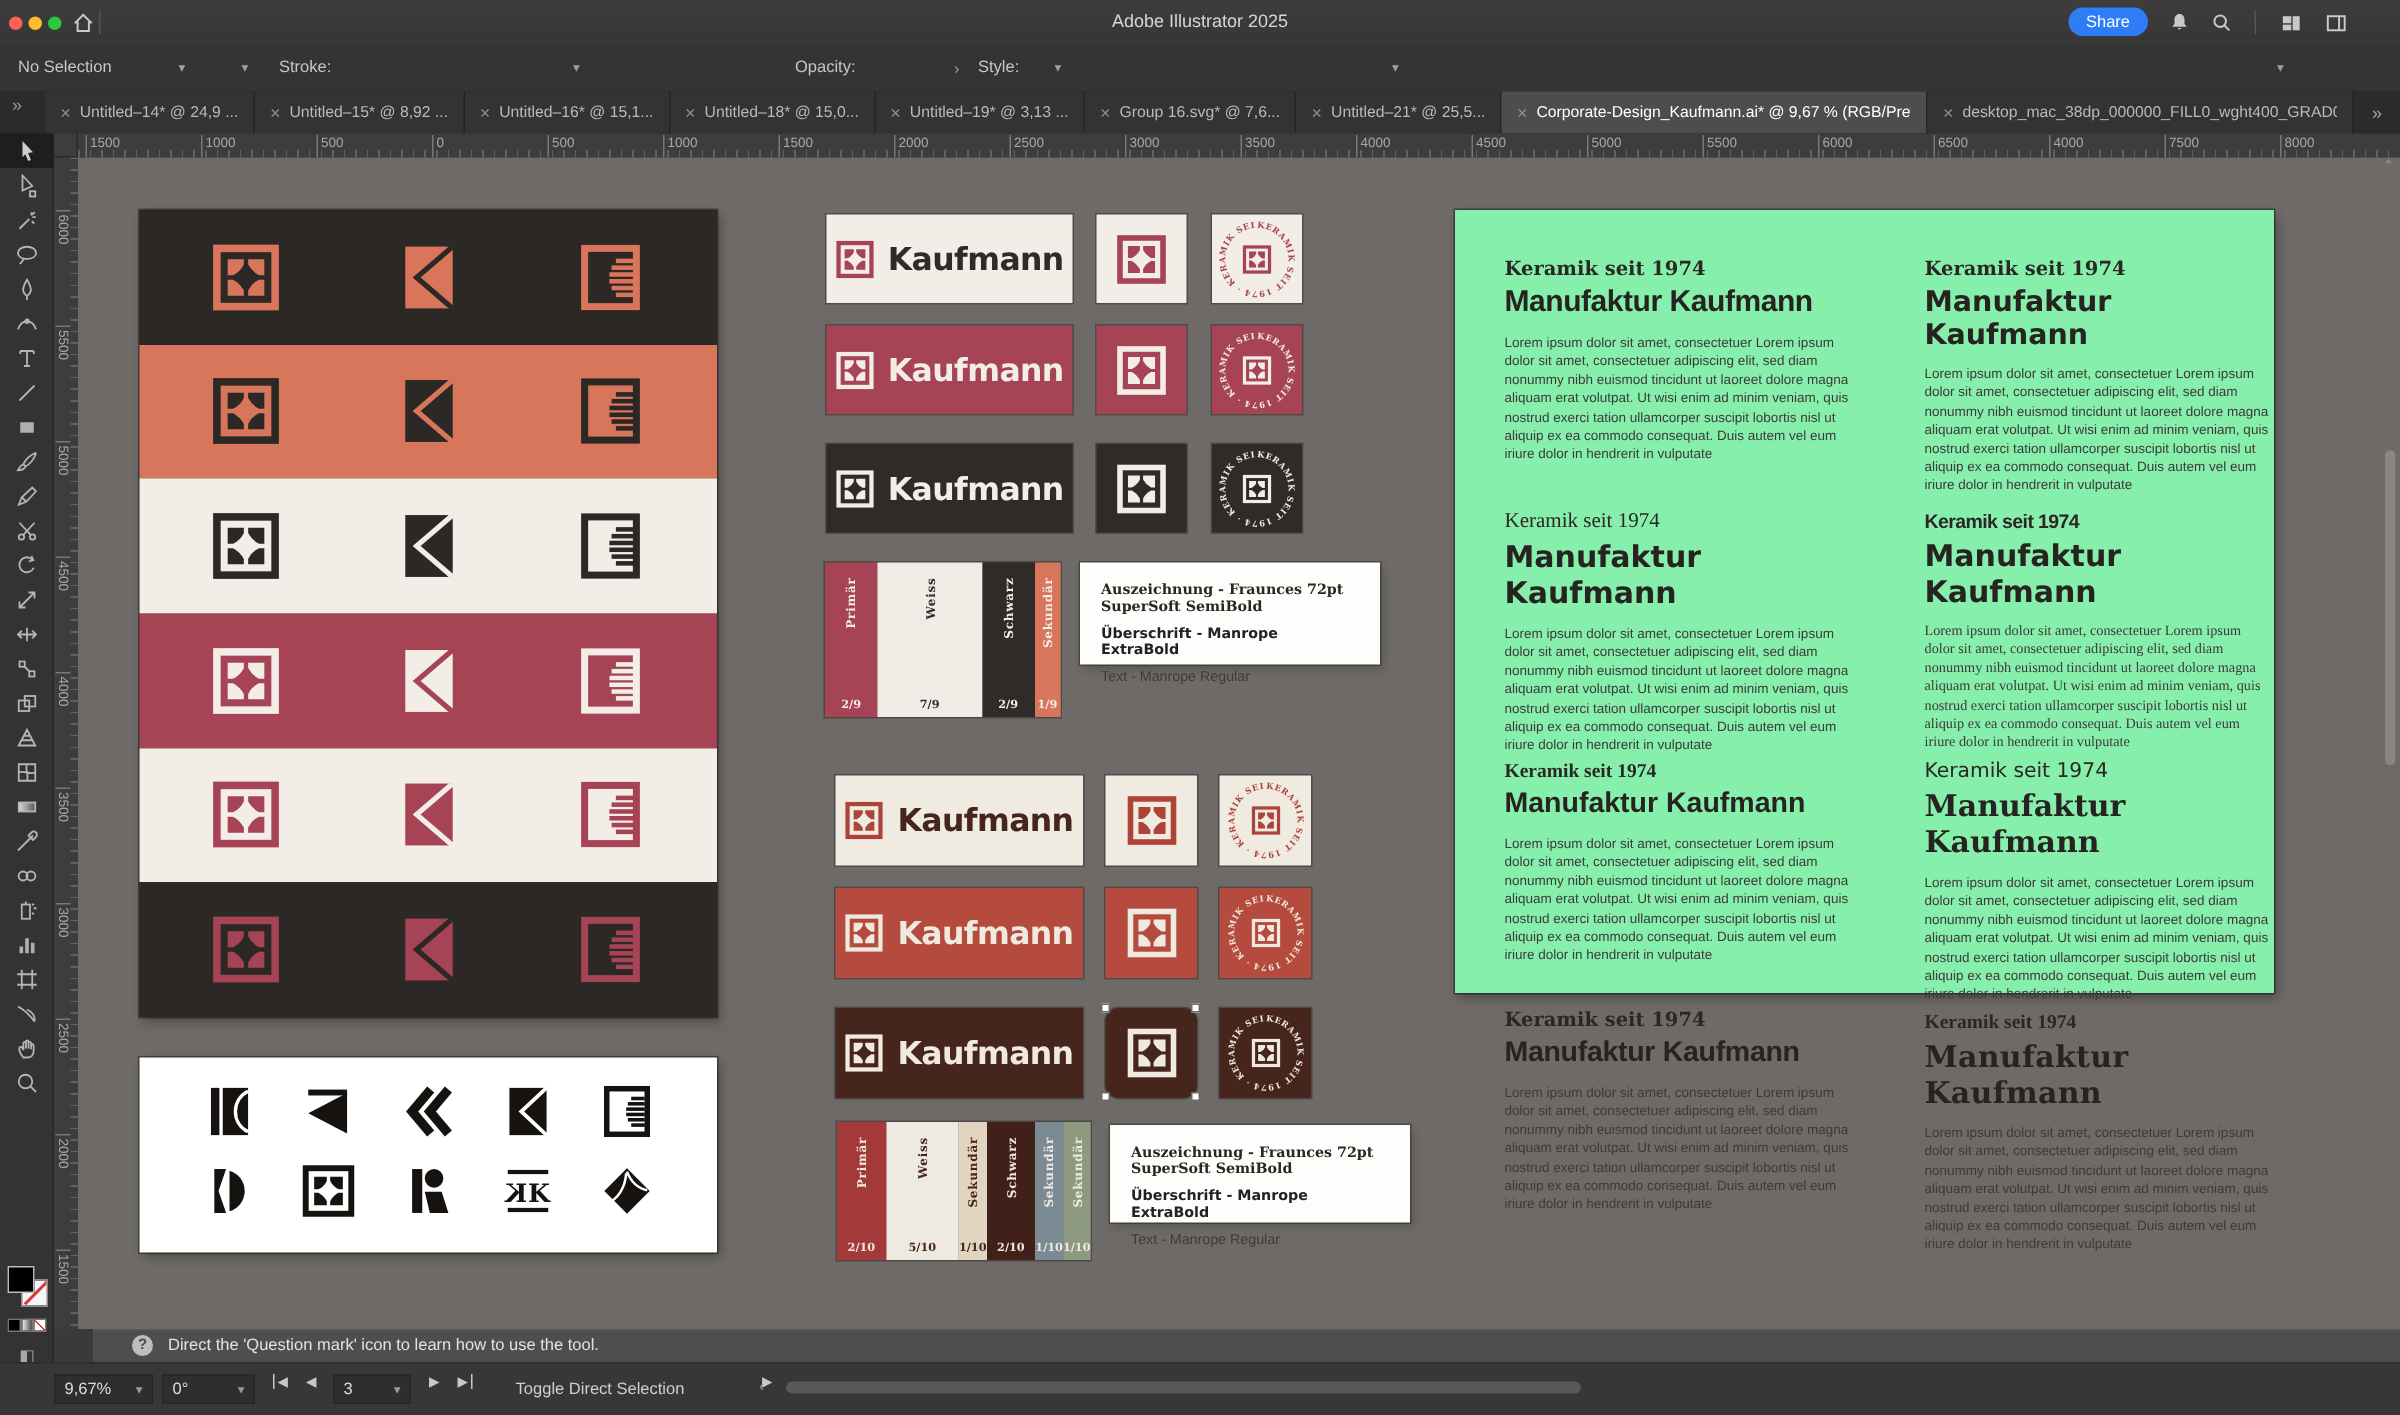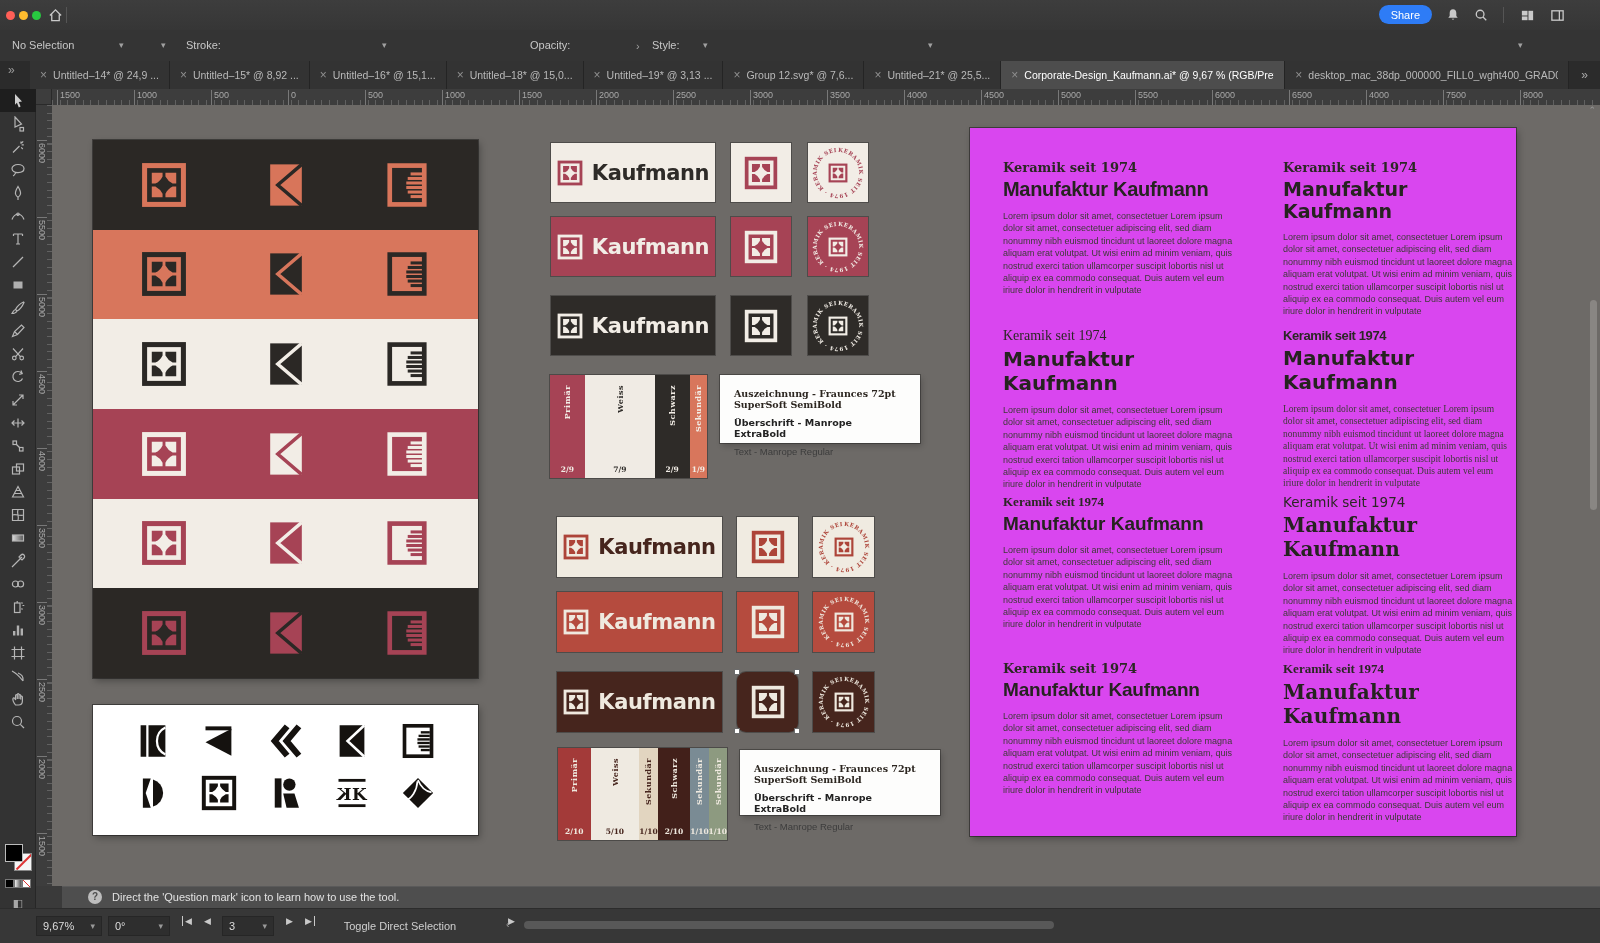--- a/index.html
+++ b/index.html
@@ -114,20 +114,21 @@
   <div id="titlebar">
     <div class="tl" style="left:6px;background:#ff5f57"></div>
     <div class="tl" style="left:19px;background:#febc2e"></div>
     <div class="tl" style="left:32px;background:#28c840"></div>
     <span class="tb-ic" style="left:46px">
       <svg width="15" height="15" viewBox="0 0 16 16" fill="none" stroke="#c9c9c9" stroke-width="1.4">
           <path d="M2,8 L8,2 L14,8 M4,7 V13.5 H12 V7"></path>
         </svg>
     </span>
     <div class="tb-sep" style="left:66px"></div>
+    <span id="win-title">Adobe Illustrator 2025</span>
     <div id="share-btn">
         <span>Share</span>
       </div>
     <span class="tb-ic" style="right:138px">
       <svg width="14" height="14" viewBox="0 0 16 16" fill="#c9c9c9">
           <path d="M8,1.5 C5.6,1.5 4.2,3.4 4.2,5.8 V9 L2.6,11.2 H13.4 L11.8,9 V5.8 C11.8,3.4 10.4,1.5 8,1.5 Z M6.5,12.2 a1.6,1.6 0 0 0 3,0 Z"></path>
         </svg>
     </span>
     <span class="tb-ic" style="right:110px">
       <svg width="14" height="14" viewBox="0 0 16 16" fill="none" stroke="#c9c9c9" stroke-width="1.5">
@@ -244,21 +245,21 @@
         <div class="tab">
           <span class="x">×</span>
           <span class="t-label">Untitled–18* @ 15,0...</span>
         </div>
         <div class="tab">
           <span class="x">×</span>
           <span class="t-label">Untitled–19* @ 3,13 ...</span>
         </div>
         <div class="tab">
           <span class="x">×</span>
-          <span class="t-label">Group 12.svg* @ 7,6...</span>
+          <span class="t-label">Group 16.svg* @ 7,6...</span>
         </div>
         <div class="tab">
           <span class="x">×</span>
           <span class="t-label">Untitled–21* @ 25,5...</span>
         </div>
         <div class="tab active">
           <span class="x">×</span>
           <span class="t-label">Corporate-Design_Kaufmann.ai* @ 9,67 % (RGB/Preview)</span>
         </div>
         <div class="tab">
@@ -872,21 +873,21 @@
         <div class="pal-bar" style="flex: 1 1 0%; background: rgb(141, 154, 128);">
           <span class="pal-label" style="color:#efe9df">Sekundär</span>
                  <span class="pal-value" style="color:#efe9df">1/10</span>
         </div>
       </div>
     <div class="type-card" style="left:688px;top:645px;width:200px;height:65px">
       <div class="type-line1">Auszeichnung - Fraunces 72pt SuperSoft SemiBold</div>
       <div class="type-line2">Überschrift - Manrope ExtraBold</div>
       <div class="type-line3">Text - Manrope Regular</div>
     </div>
-    <div class="artboard" id="specimen-artboard" style="left:918px;top:23px;width:546px;height:708px;background:#d946ef">
+    <div class="artboard" id="specimen-artboard" style="left:918px;top:35px;width:546px;height:522px;background:#86efac">
         <div class="sp-block v1" style="left: 33px; top: 32px;">
           <div class="sp-eyebrow">Keramik seit 1974</div>
                <div class="sp-heading">Manufaktur Kaufmann</div>
                <div class="sp-body">Lorem ipsum dolor sit amet, consectetuer Lorem ipsum dolor sit amet, consectetuer adipiscing elit, sed diam nonummy nibh euismod tincidunt ut laoreet dolore magna aliquam erat volutpat. Ut wisi enim ad minim veniam, quis nostrud exerci tation ullamcorper suscipit lobortis nisl ut aliquip ex ea commodo consequat. Duis autem vel eum iriure dolor in hendrerit in vulputate</div>
         </div>
         <div class="sp-block v2" style="left: 313px; top: 32px;">
           <div class="sp-eyebrow">Keramik seit 1974</div>
                <div class="sp-heading">Manufaktur Kaufmann</div>
                <div class="sp-body">Lorem ipsum dolor sit amet, consectetuer Lorem ipsum dolor sit amet, consectetuer adipiscing elit, sed diam nonummy nibh euismod tincidunt ut laoreet dolore magna aliquam erat volutpat. Ut wisi enim ad minim veniam, quis nostrud exerci tation ullamcorper suscipit lobortis nisl ut aliquip ex ea commodo consequat. Duis autem vel eum iriure dolor in hendrerit in vulputate</div>
         </div>

